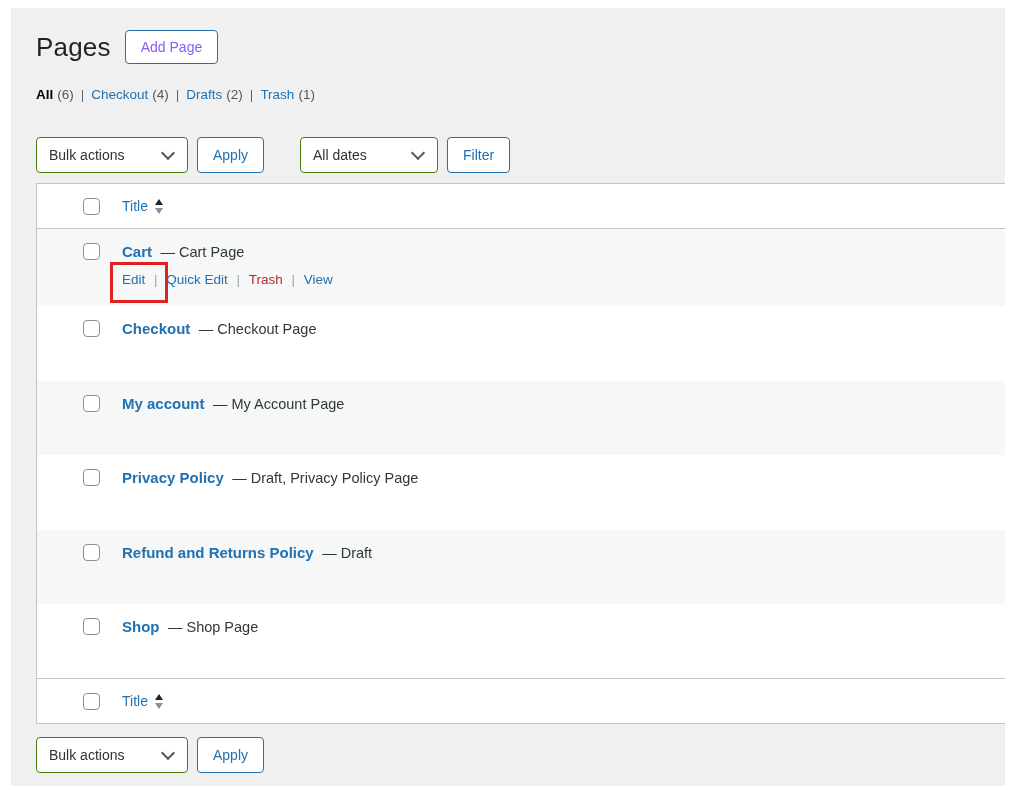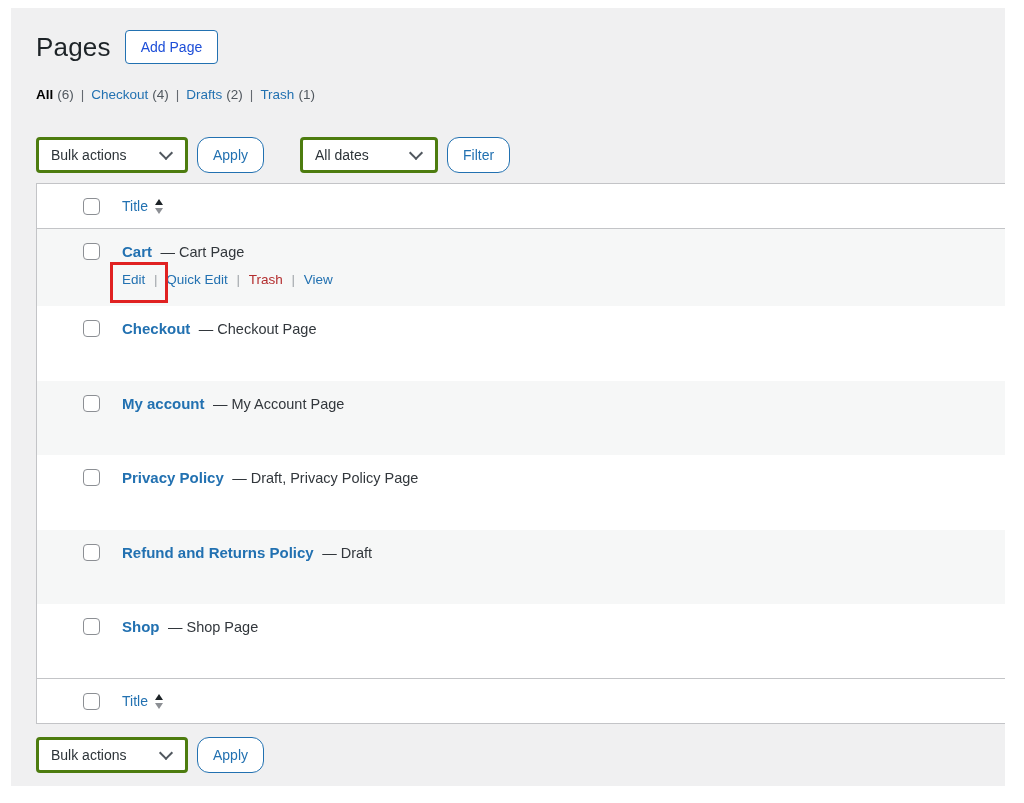--- a/index.html
+++ b/index.html
@@ -13,46 +13,46 @@
     background:#f0f0f1;box-sizing:border-box;padding:22px 0 0 25px;overflow:hidden;
   }
   
   .page-header{display:flex;align-items:center;height:34px;}
   .page-header h1{
     margin:0;font-size:26px;font-weight:400;color:#1d2327;line-height:34px;letter-spacing:.2px;
   }
   .add-page-btn{
     margin-left:14px;display:inline-flex;align-items:center;height:34px;
     padding:0 15px;background:#fff;border:1px solid #2271b1;border-radius:4px;
-    color:#1d4ed8;font-size:14px;cursor:pointer;box-sizing:border-box;
+    color:#8b5cf6;font-size:14px;cursor:pointer;box-sizing:border-box;
   }
   
   .views{margin-top:22px;font-size:13.5px;height:17px;display:flex;align-items:center;}
   .views .v-label{color:#2271b1;cursor:pointer;}
   .views .v-label.current{color:#000;font-weight:700;cursor:default;}
   .views .v-count{color:#50575e;margin-left:4px;}
   .views .v-sep{color:#646970;margin:0 7px;}
   
   .tablenav{margin-top:34px;display:flex;align-items:center;height:36px;}
   .tablenav.bottom{margin-top:13px;}
   .wp-select{
-    height:36px;box-sizing:border-box;background:#fff;border:3px solid #4d7c0f;border-radius:4px;
+    height:36px;box-sizing:border-box;background:#fff;border:1px solid #4d7c0f;border-radius:4px;
     display:inline-flex;align-items:center;justify-content:space-between;
     padding:0 12px 0 12px;font-size:14px;color:#2c3338;cursor:pointer;
   }
   .sel-bulk{width:152px;}
   .sel-dates{width:138px;margin-left:36px;}
   .chev{
     width:8px;height:8px;border-right:2px solid #50575e;border-bottom:2px solid #50575e;
     transform:rotate(45deg);margin:-4px 2px 0 12px;flex:none;
   }
   .wp-btn{
     height:36px;box-sizing:border-box;margin-left:9px;padding:0 15px;
     display:inline-flex;align-items:center;background:#fff;border:1px solid #2271b1;
-    border-radius:12px;color:#2271b1;font-size:14px;cursor:pointer;
+    border-radius:4px;color:#2271b1;font-size:14px;cursor:pointer;
   }
   
   .list-table{
     margin-top:10px;width:969px;box-sizing:border-box;background:#fff;
     border:1px solid #c3c4c7;border-right:none;
   }
   .trow{display:flex;box-sizing:border-box;padding-left:31px;}
   .thead{height:45px;align-items:center;border-bottom:1px solid #c3c4c7;}
   .tfoot{height:45px;align-items:center;border-top:1px solid #c3c4c7;}
   .cb-col{width:54px;flex:none;box-sizing:border-box;padding-left:15px;}

